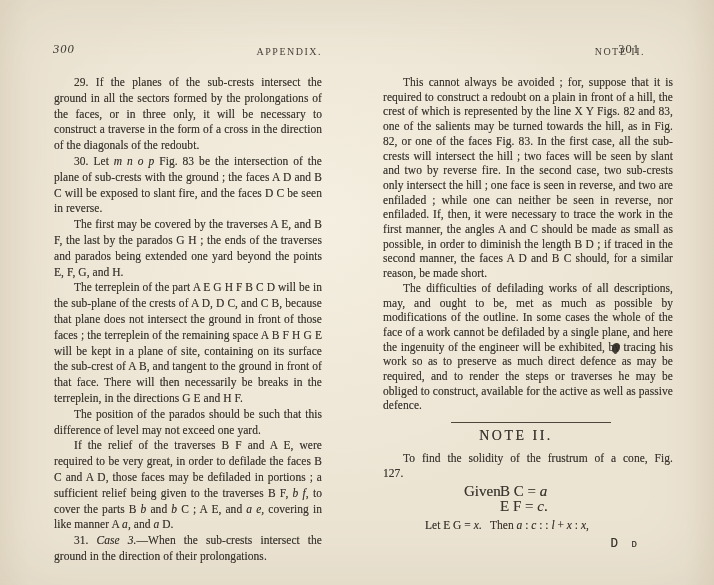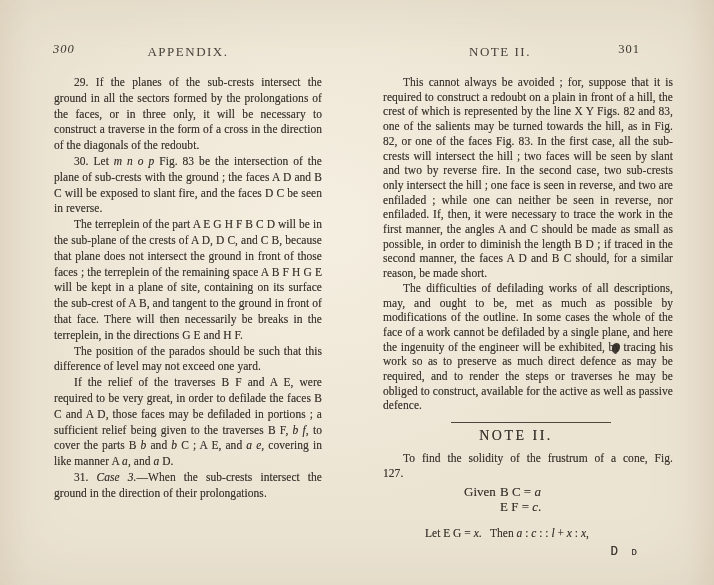--- a/index.html
+++ b/index.html
@@ -22,23 +22,23 @@
   .col-left  { left: 54px;  width: 268px; }
   .col-right { left: 383px; width: 290px; }
 
   .running-head {
     position: relative;
     height: 15px; line-height: 15px;
     margin-bottom: 16px;
     font-size: 11px;
   }
   .head-title {
-    display: block; text-align: center;
+    display: block; text-align: right;
     letter-spacing: 1.5px;
-    font-size: 13px;
+    font-size: 10px;
     color: #46413a;
   }
   .col-right .head-title { transform: translateX(-28px); }
   .page-number {
     position: absolute; top: -2px;
     font-size: 12.5px; letter-spacing: 1px;
     color: #3a362f;
   }
   .page-number.left-num  { left: -1px; font-style: italic; }
   .page-number.right-num { right: 33px; }
@@ -67,22 +67,22 @@
     text-align: center;
     font-size: 14px;
     font-weight: normal;
     letter-spacing: 2.5px;
     transform: translateX(-12px);
     text-shadow: 0 0 0.5px rgba(58,54,47,0.7);
   }
   .note-intro { word-spacing: 2.5px; font-family: Liberation Serif, serif; }
   .equations {
     position: relative;
-    margin: 3px 0 12px 117px;
-    font-size: 13px;
+    margin: 3px 0 4px 117px;
+    font-size: 15px;
     line-height: 15.4px;
     text-shadow: 0 0 0.4px rgba(58,54,47,0.55);
   }
   .given-label { position: absolute; left: -36px; top: 0; }
   .eq-line { white-space: pre; }
   .let-line {
     margin: 2px 0 0 42px;
     font-size: 11.5px;
     line-height: 15px;
     white-space: pre;
@@ -112,20 +112,21 @@
 
 <div class="scan">
 
   <div class="col col-left">
     <div class="running-head">
       <span class="page-number left-num">300</span>
       <span class="head-title">APPENDIX.</span>
     </div>
     <p class="para">29. If the planes of the sub-crests intersect the ground in all the sectors formed by the prolongations of the faces, or in three only, it will be necessary to construct a traverse in the form of a cross in the direction of the diagonals of the redoubt.</p>
     <p class="para">30. Let <i>m n o p</i> Fig. 83 be the intersection of the plane of sub-crests with the ground ; the faces A D and B C will be exposed to slant fire, and the faces D C be seen in reverse.</p>
+    <p class="para">The first may be covered by the traverses A E, and B F, the last by the parados G H ; the ends of the traverses and parados being extended one yard beyond the points E, F, G, and H.</p>
     <p class="para">The terreplein of the part A E G H F B C D will be in the sub-plane of the crests of A D, D C, and C B, because that plane does not intersect the ground in front of those faces ; the terreplein of the remaining space A B F H G E will be kept in a plane of site, containing on its surface the sub-crest of A B, and tangent to the ground in front of that face. There will then necessarily be breaks in the terreplein, in the directions G E and H F.</p>
     <p class="para">The position of the parados should be such that this difference of level may not exceed one yard.</p>
     <p class="para">If the relief of the traverses B F and A E, were required to be very great, in order to defilade the faces B C and A D, those faces may be defiladed in portions ; a sufficient relief being given to the traverses B F, <i>b f</i>, to cover the parts B <i>b</i> and <i>b</i> C ; A E, and <i>a e</i>, covering in like manner A <i>a</i>, and <i>a</i> D.</p>
     <p class="para">31. <i>Case 3.</i>—When the sub-crests intersect the ground in the direction of their prolongations.</p>
   </div>
 
   <div class="col col-right">
     <div class="running-head">
       <span class="head-title">NOTE II.</span>
       <span class="page-number right-num">301</span>

